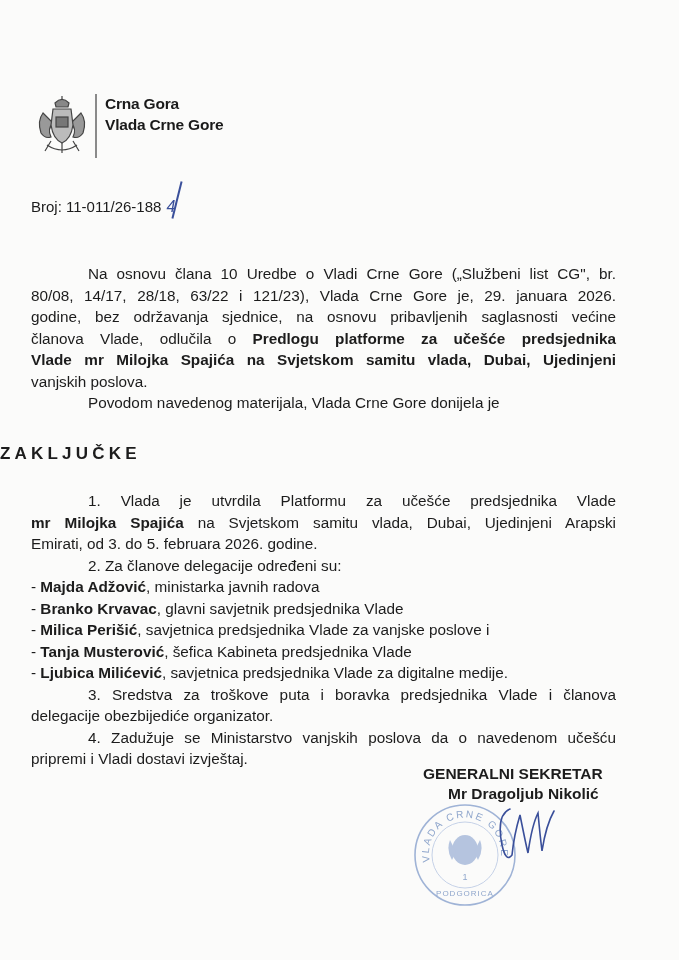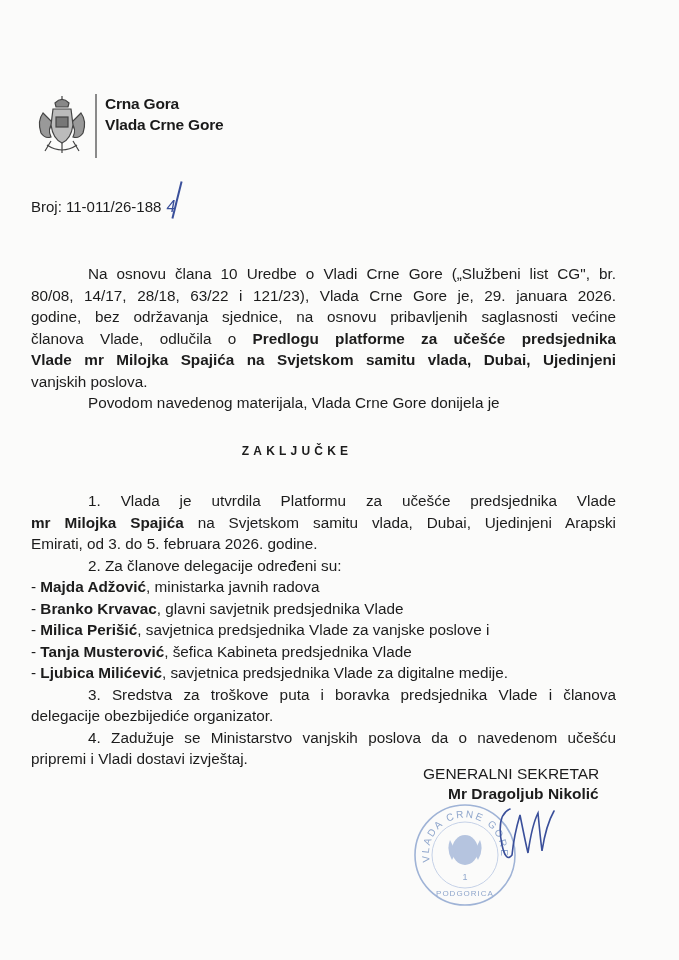--- a/index.html
+++ b/index.html
@@ -22,23 +22,23 @@
     .ref { left: 31px; top: 198px; font-size: 15px; text-align: center; }
     .ref-hand { color: #3a4f9a; font-style: italic; font-size: 16px; }
     .ref-slash { position: absolute; left: 176px; top: 181px; width: 2px; height: 38px; background: #3a4f9a; transform: rotate(14deg); }
     .place-date { left: 361px; top: 190px; font-size: 15px; }
 
     .para { position: absolute; font-size: 15.3px; line-height: 21.5px; }
     .justify-line { display: block; text-align: justify; text-align-last: justify; white-space: nowrap; }
     .last-line { display: block; text-align: left; white-space: nowrap; }
     b { font-weight: bold; }
 
-    .heading { left: 0; width: 594px; top: 444px; text-align: center; font-size: 12px; font-weight: bold; letter-spacing: 4.2px; }
+    .heading { left: 0; width: 594px; top: 444px; text-align: left; font-size: 17px; font-weight: bold; letter-spacing: 4.2px; }
 
-    .sig-title { left: 423px; top: 765px; font-size: 15.5px; font-weight: normal; }
+    .sig-title { left: 423px; top: 765px; font-size: 15.5px; font-weight: bold; }
     .sig-name { left: 448px; top: 785px; font-size: 15.5px; font-weight: bold; }
 
     .stamp { position: absolute; left: 410px; top: 800px; width: 110px; height: 110px; }
     .signature { position: absolute; left: 492px; top: 805px; width: 70px; height: 60px; }
   </style>
 </head>
 <body>
 
 <div class="page">
 

